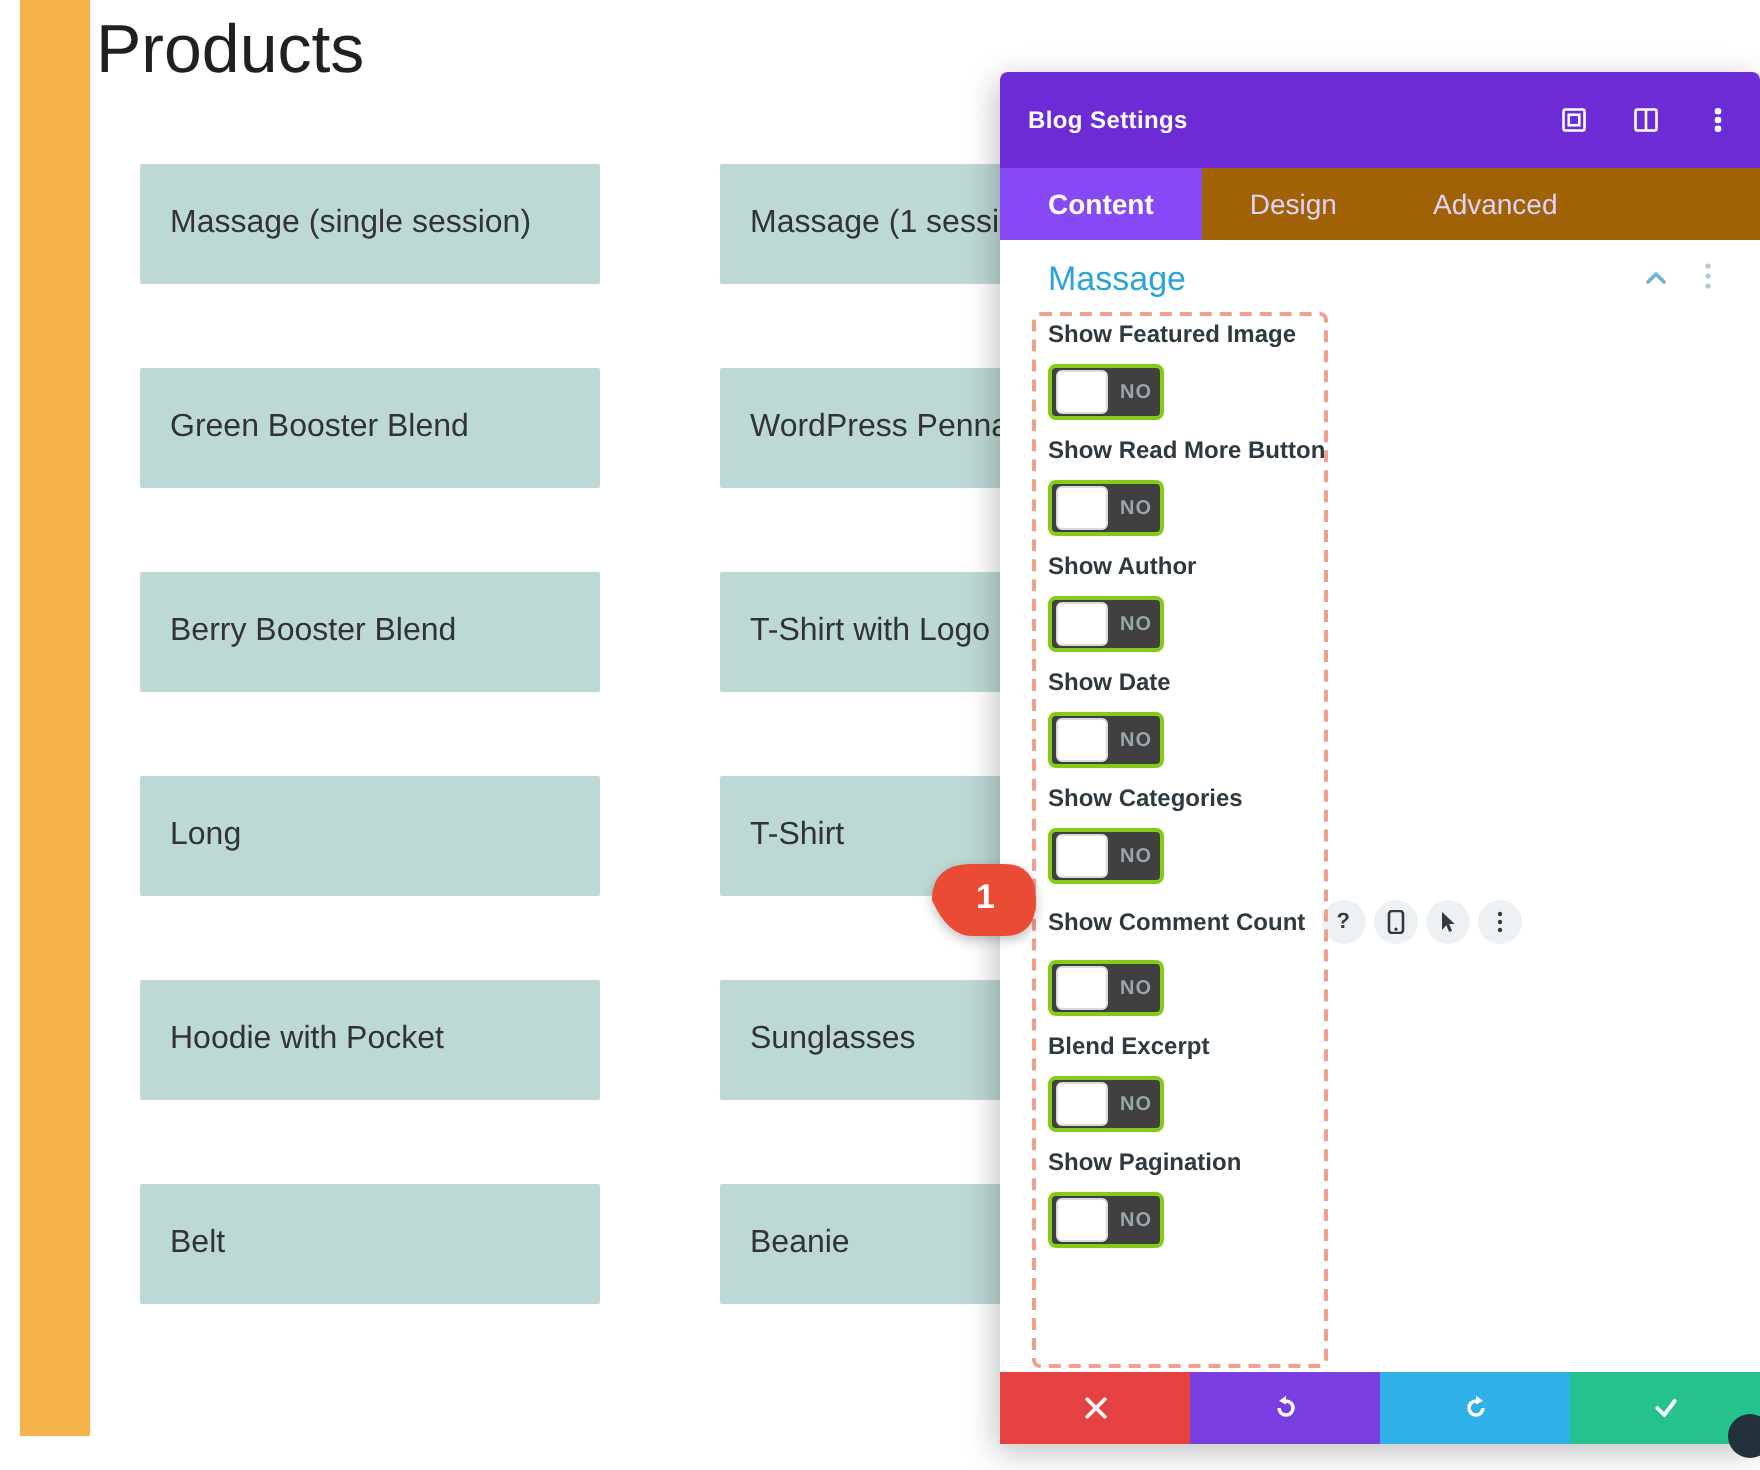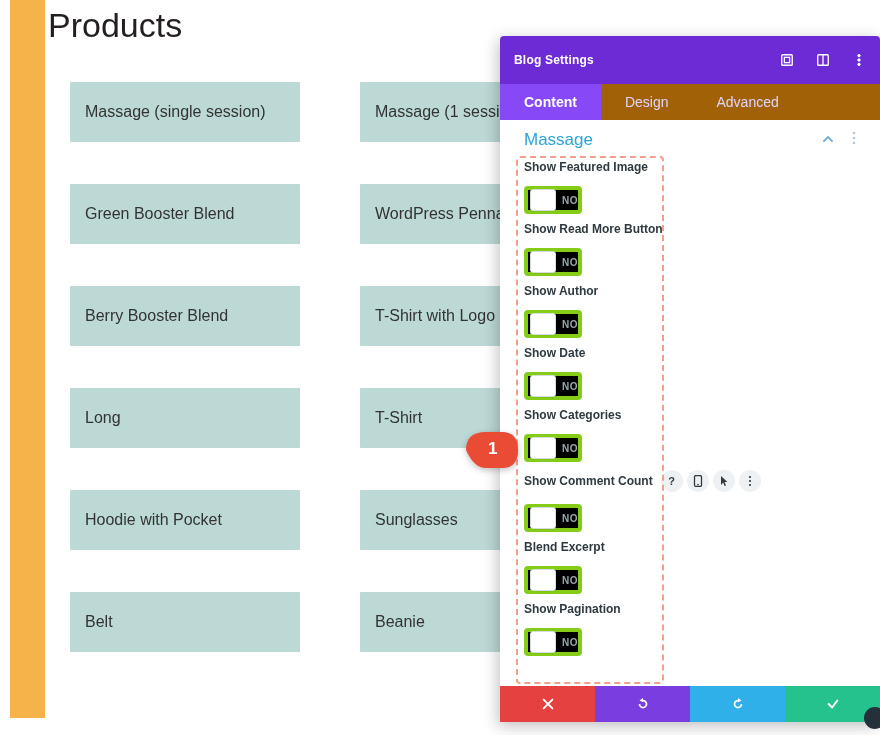--- a/index.html
+++ b/index.html
@@ -35,21 +35,21 @@
   .section-right { display: flex; align-items: center; gap: 14px; color: #8eb8d0; }
   .chev { color: #6fb2d6; font-size: 14px; }
   .section-menu svg circle { fill: #b7c8d4; }
 
   .dashed-box { position: absolute; left: 516px; top: 156px; width: 148px; height: 528px; border: 2px dashed #f39f8e; border-radius: 4px; pointer-events: none; z-index: 5; }
 
   .opts { padding: 2px 24px 14px 24px; overflow: hidden; flex: 1; }
   .opt { margin-bottom: 8px; }
   .opt-label-row { display: flex; align-items: center; gap: 8px; margin-bottom: 8px; }
   .opt-label { font-size: 12px; font-weight: 700; color: #2f3a40; }
-  .toggle { width: 58px; height: 28px; border: 4px solid #84cc16; border-radius: 4px; display: flex; align-items: center; background: #000000; position: relative; margin-top: 12px; }
+  .toggle { width: 58px; height: 28px; border: 2px solid #84cc16; border-radius: 4px; display: flex; align-items: center; background: #404040; position: relative; }
   .knob { width: 26px; height: 22px; background: #fff; border: 1px solid #d6dde1; border-radius: 3px; margin-left: 2px; box-shadow: 0 1px 1px rgba(0,0,0,.05); }
   .toggle-text { font-size: 10px; font-weight: 700; color: #9aa7ad; margin-left: 6px; letter-spacing: .5px; }
 
   .mini-icons { display: inline-flex; gap: 4px; align-items: center; }
   .mini-ico { width: 22px; height: 22px; border-radius: 12px; display: inline-flex; align-items: center; justify-content: center; background: #eef1f3; font-size: 11px; font-weight: 700; color: #343a3e; }
 
   
   .footer { display: flex; height: 36px; }
   .fbtn { flex: 1; display: flex; align-items: center; justify-content: center; cursor: pointer; }
   .fbtn svg { width: 14px; height: 14px; fill: #fff; }

